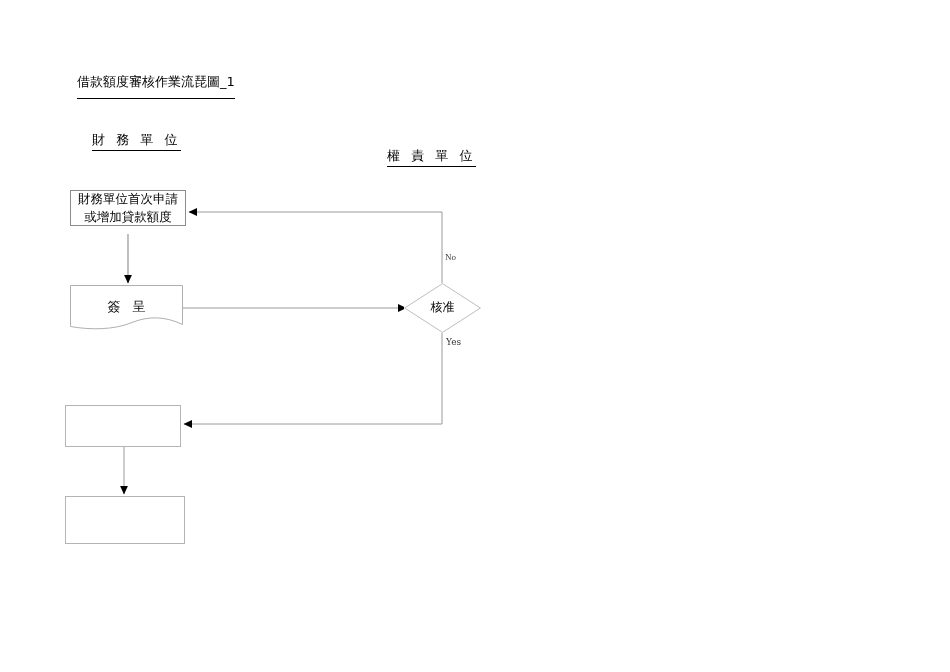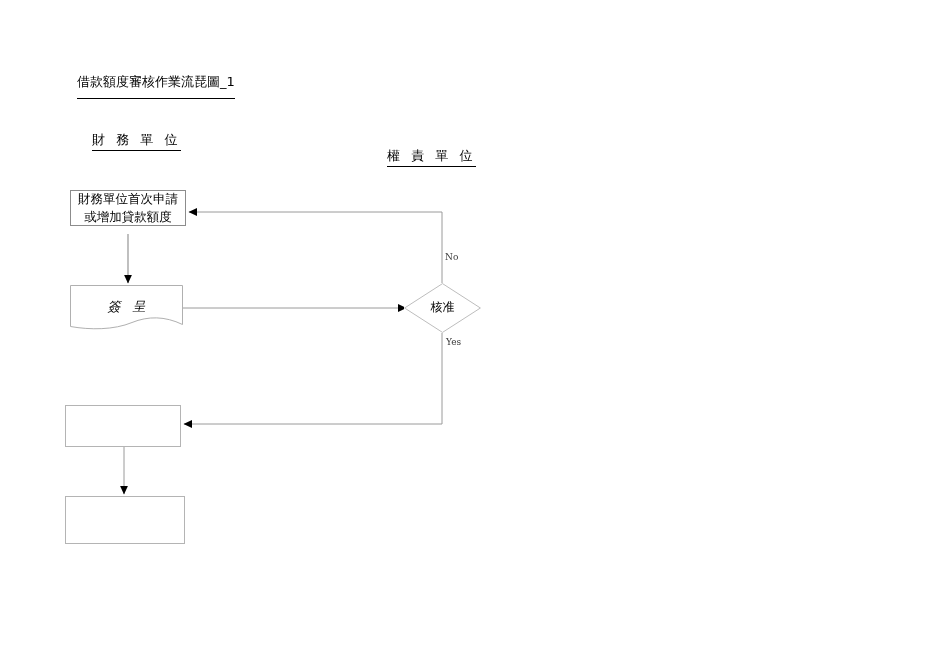--- a/index.html
+++ b/index.html
@@ -71,21 +71,21 @@
     border-color: #8c8c8c;
   }
   #node-apply .node-text {
     font-size: 12.5px;
     line-height: 18px;
     letter-spacing: 0px;
   }
 
   
   #node-memo {
-    left: 70px; top: 285px; width: 113px; height: 48px; font-style: italic;
+    left: 70px; top: 285px; width: 113px; height: 48px;
   }
   #node-memo svg { display: block; width: 113px; height: 48px; }
   #node-memo .node-text {
     position: absolute;
     left: 0; top: 13px; width: 113px;
     font-size: 13px;
     letter-spacing: 4px;
     text-indent: 4px;
   }
 
@@ -106,21 +106,21 @@
 
   
   .edge-label {
     position: absolute;
     font-family: "DejaVu Serif", "Liberation Serif", serif;
     font-size: 9px;
     line-height: 11px;
     color: #3a3a3a;
     white-space: nowrap;
   }
-  #label-no  { left: 445px; top: 252px; }
+  #label-no  { left: 445px; top: 252px; font-family: Liberation Serif, serif; }
   #label-yes { left: 446px; top: 337px; }
 
   
   #wires {
     position: absolute;
     left: 0; top: 0;
     width: 950px; height: 672px;
     pointer-events: none;
   }
 </style>

